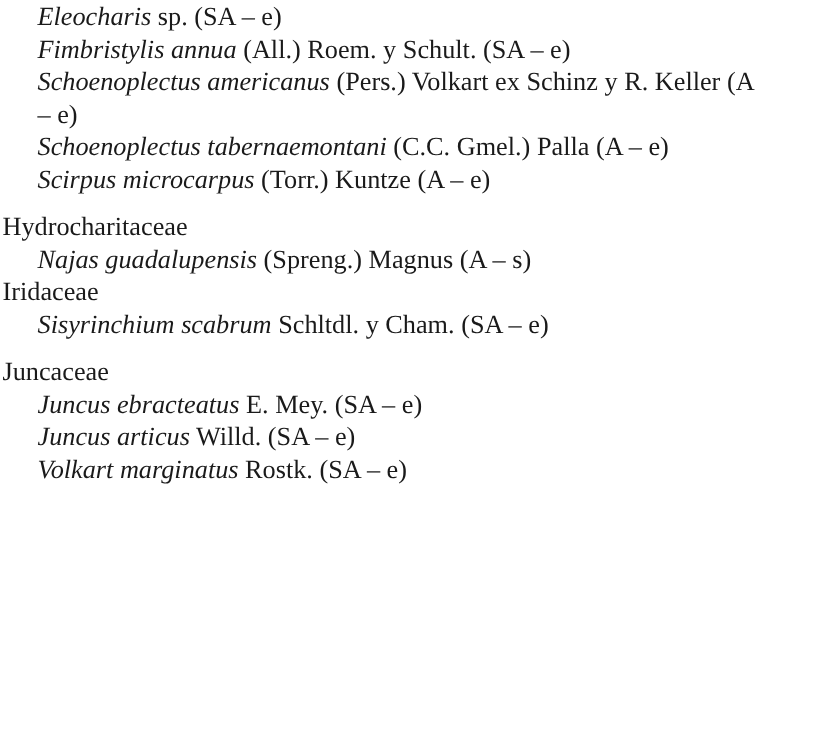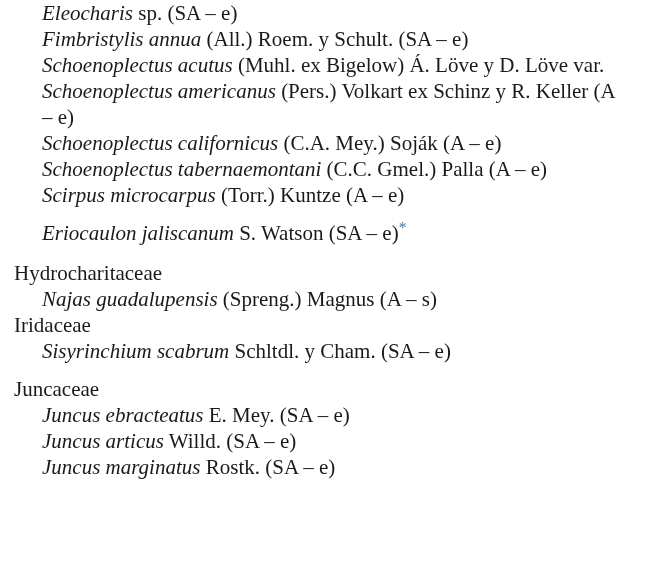--- a/index.html
+++ b/index.html
@@ -11,21 +11,20 @@
     width: 650px;
     height: 587px;
     overflow: hidden;
     font-family: "Liberation Serif", serif;
     font-size: 21px;
     color: #1a1a1a;
     -webkit-font-smoothing: antialiased;
   }
   .page {
     padding: 0 0 0 2px;
-    margin-left: 12px;
   }
   .block + .block {
     margin-top: 12px;
   }
   .line {
     line-height: 26px;
     white-space: nowrap;
   }
   .line.indented {
     padding-left: 28px;
@@ -42,36 +41,33 @@
   }
 </style>
 </head>
 <body style="background: rgb(255, 255, 255); color: rgb(26, 26, 26);">
 
 <main class="page">
   <div>
       <div class="block">
         <div class="line indented"><span class="seg-italic">Eleocharis</span><span class="seg-roman"> sp. (SA – e)</span></div>
         <div class="line indented"><span class="seg-italic">Fimbristylis annua</span><span class="seg-roman"> (All.) Roem. y Schult. (SA – e)</span></div>
-        <div class="line indented"><span class="seg-italic">Schoenoplectus acutus</span><span class="seg-roman"> (Muhl. ex Bigelow) Á. Löve y D. Löve var.</span></div>
         <div class="line indented"><span class="seg-italic">Schoenoplectus americanus</span><span class="seg-roman"> (Pers.) Volkart ex Schinz y R. Keller (A</span></div>
         <div class="line indented"><span class="seg-roman">– e)</span></div>
-        <div class="line indented"><span class="seg-italic">Schoenoplectus californicus</span><span class="seg-roman"> (C.A. Mey.) Soják (A – e)</span></div>
         <div class="line indented"><span class="seg-italic">Schoenoplectus tabernaemontani</span><span class="seg-roman"> (C.C. Gmel.) Palla (A – e)</span></div>
         <div class="line indented"><span class="seg-italic">Scirpus microcarpus</span><span class="seg-roman"> (Torr.) Kuntze (A – e)</span></div>
       </div>
       <div class="block">
-        <div class="line indented"><span class="seg-italic">Eriocaulon jaliscanum</span><span class="seg-roman"> S. Watson (SA – e)</span><span class="seg-roman seg-sup">*</span></div>
       </div>
       <div class="block">
         <div class="line flush"><span class="seg-roman">Hydrocharitaceae</span></div>
         <div class="line indented"><span class="seg-italic">Najas guadalupensis</span><span class="seg-roman"> (Spreng.) Magnus (A – s)</span></div>
         <div class="line flush"><span class="seg-roman">Iridaceae</span></div>
         <div class="line indented"><span class="seg-italic">Sisyrinchium scabrum</span><span class="seg-roman"> Schltdl. y Cham. (SA – e)</span></div>
       </div>
       <div class="block">
         <div class="line flush"><span class="seg-roman">Juncaceae</span></div>
         <div class="line indented"><span class="seg-italic">Juncus ebracteatus</span><span class="seg-roman"> E. Mey. (SA – e)</span></div>
         <div class="line indented"><span class="seg-italic">Juncus articus</span><span class="seg-roman"> Willd. (SA – e)</span></div>
-        <div class="line indented"><span class="seg-italic">Juncus marginatus</span><span class="seg-roman"> Rostk. (SA – e)</span></div>
+        <div class="line indented"><span class="seg-italic">Volkart marginatus</span><span class="seg-roman"> Rostk. (SA – e)</span></div>
       </div>
     </div>
 </main>
 
 </body></html>

